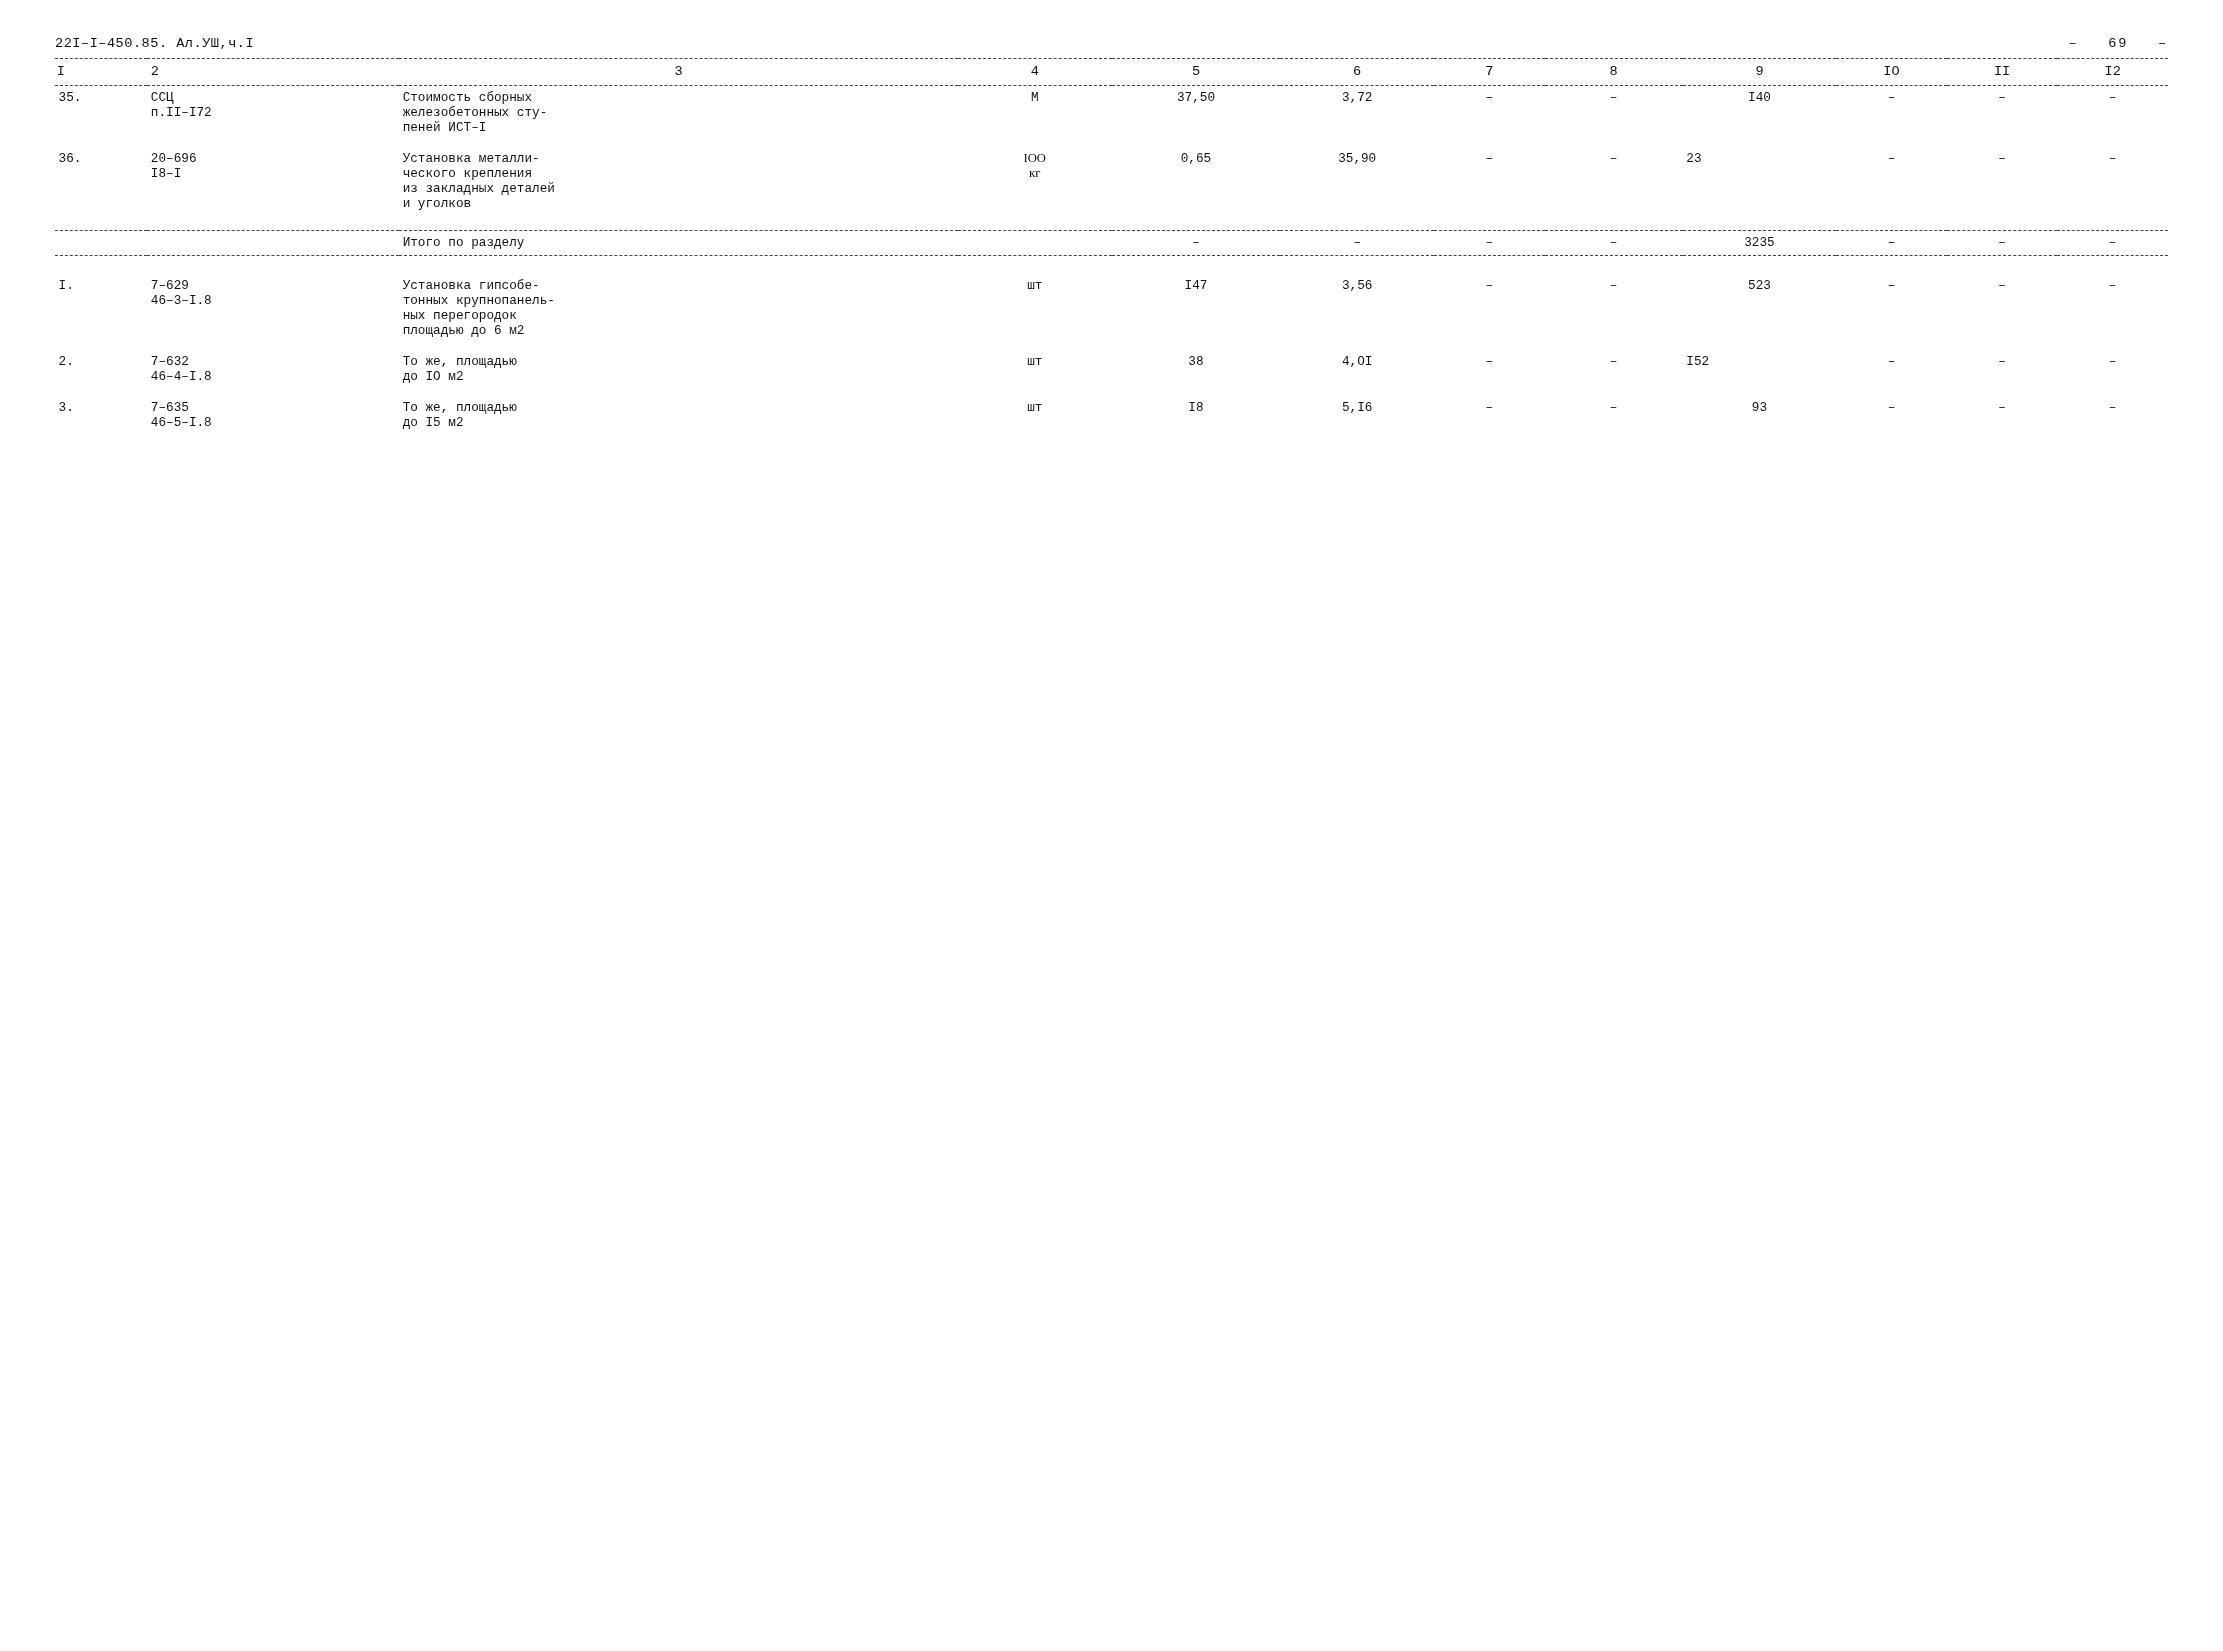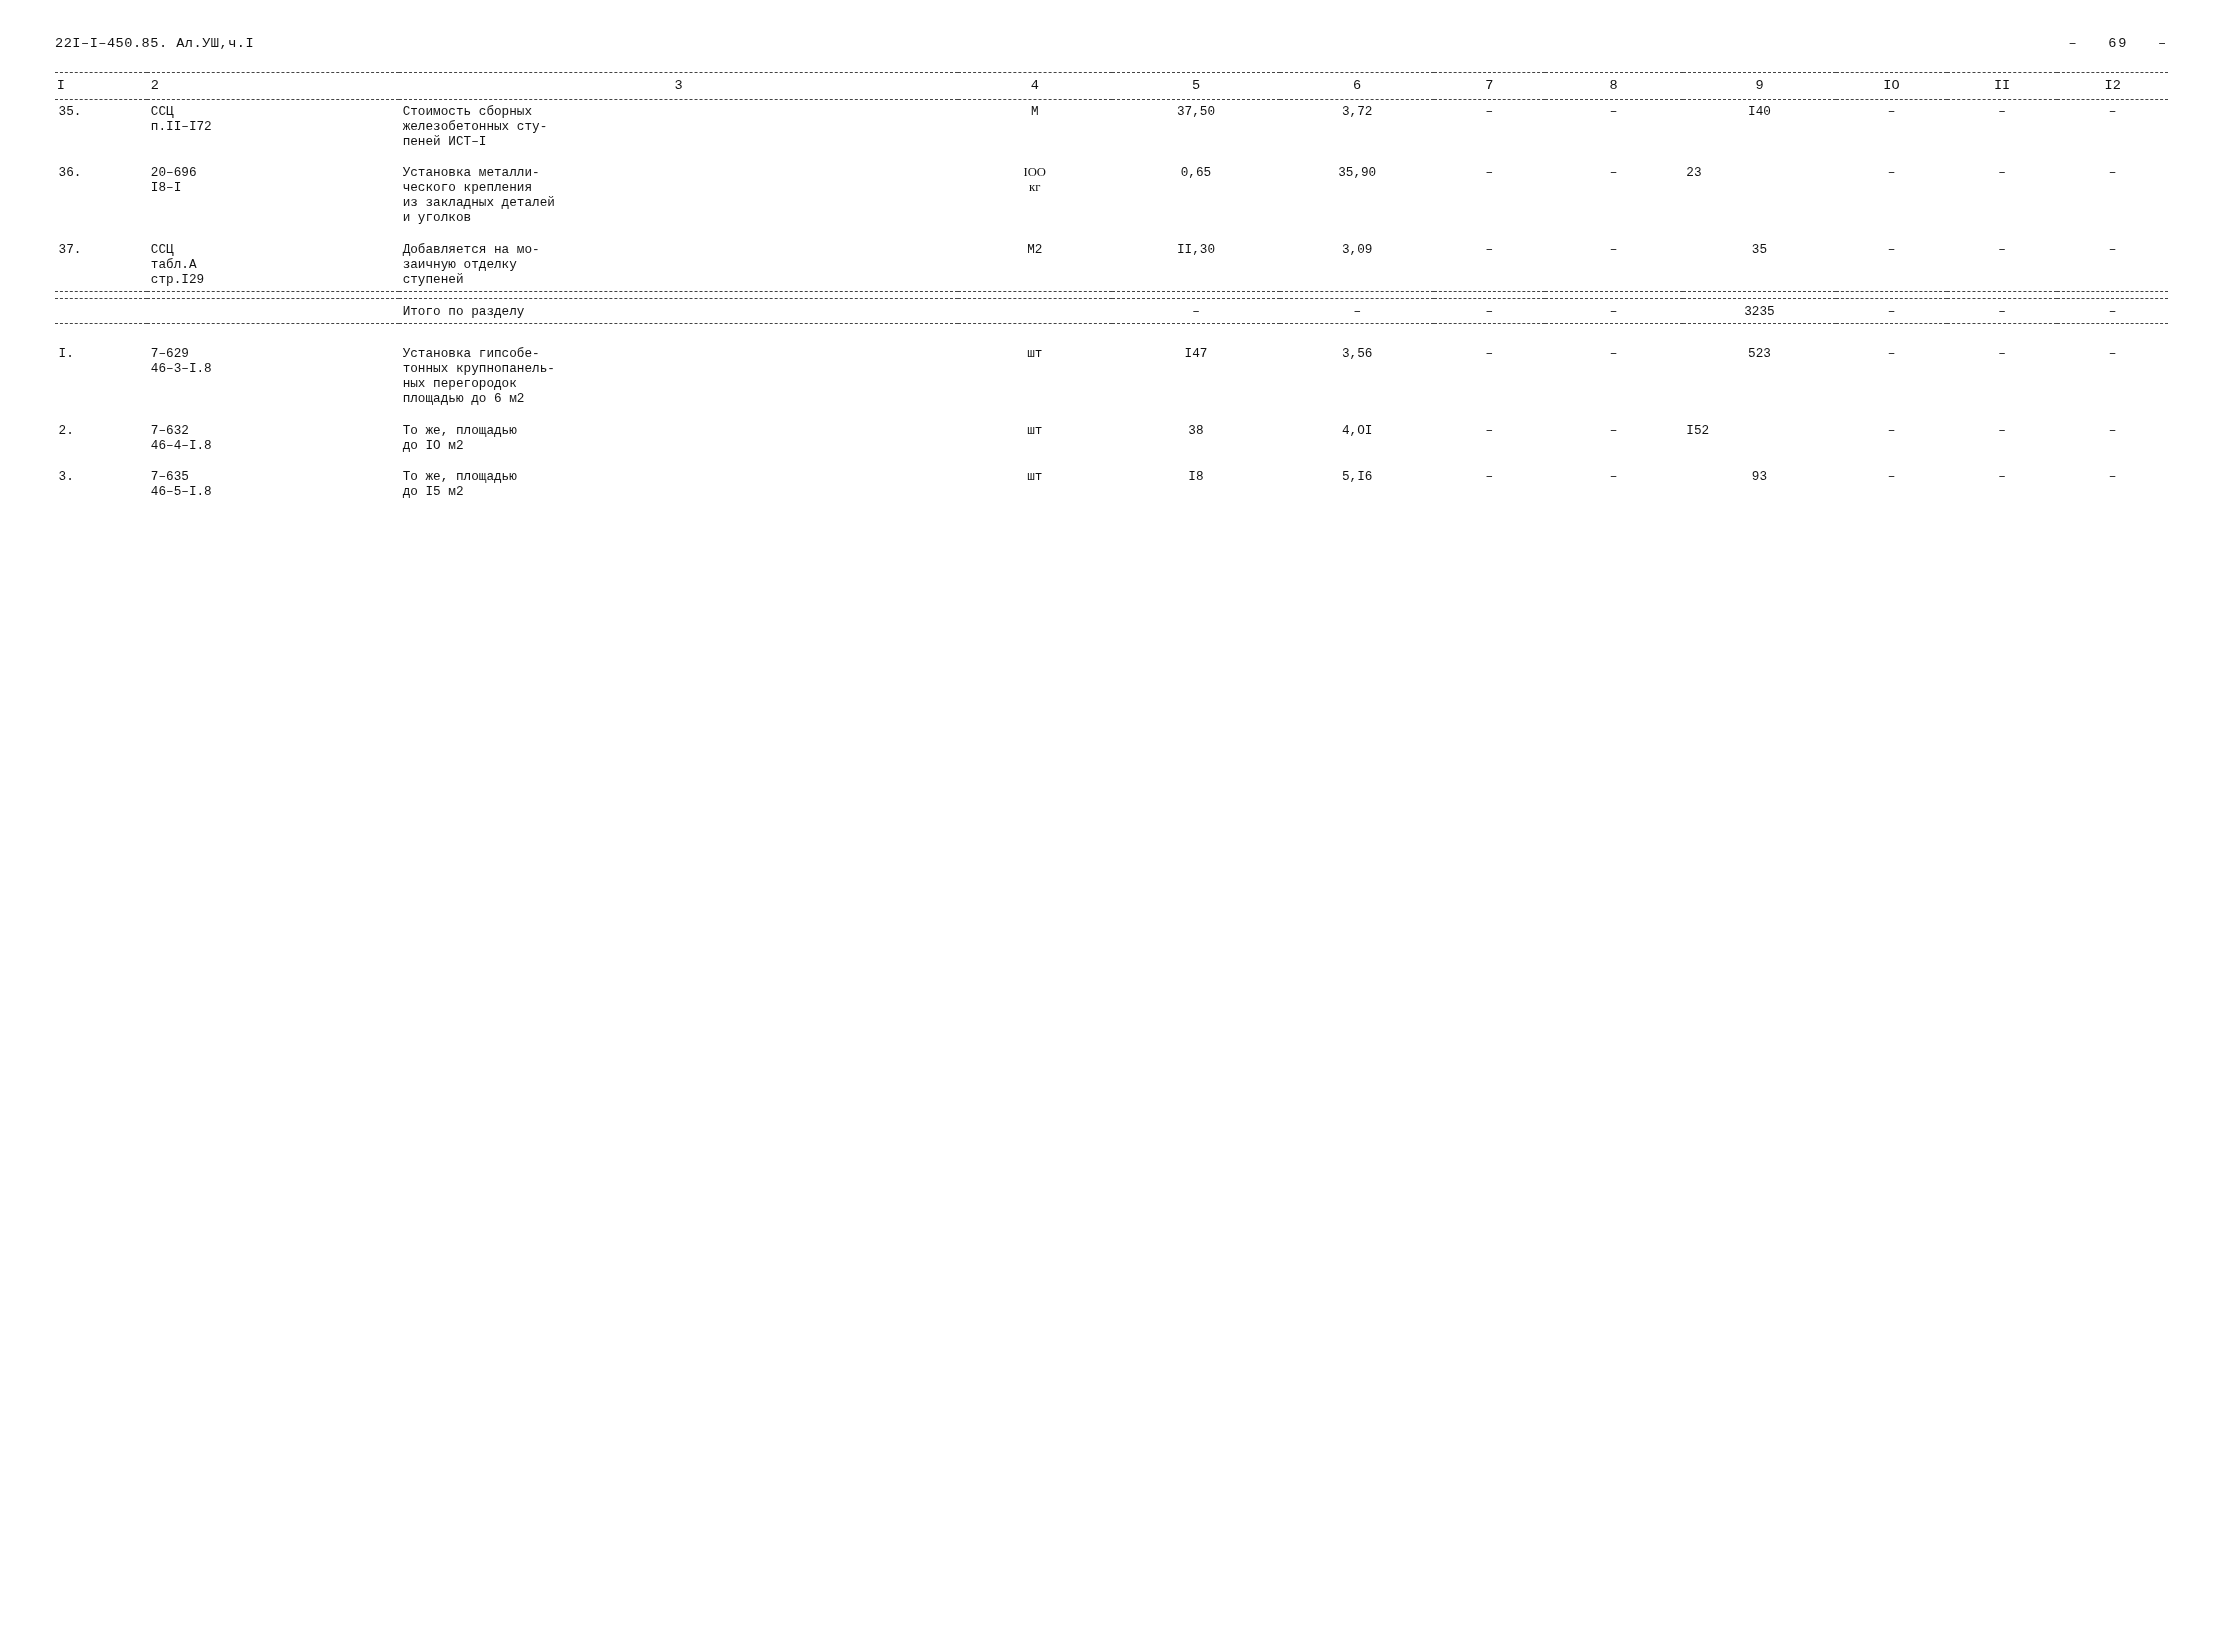--- a/index.html
+++ b/index.html
@@ -7,21 +7,21 @@
       background: #fff;
       font-family: 'Courier New', Courier, monospace;
       font-size: 13.6px;
       color: #111;
       padding: 36px 55px;
     }
     .header-line {
       display: flex;
       justify-content: space-between;
       align-items: center;
-      margin-bottom: 15px;
+      margin-bottom: 1px;
       padding-bottom: 5.5px;
     }
     .header-title { font-size: 13.6px; letter-spacing: 0.5px; }
     .header-page { font-size: 13.6px; letter-spacing: 1.8px; }
 
     table {
       width: 100%;
       border-collapse: collapse;
       margin-top: 0;
     }
@@ -136,34 +136,20 @@
         <td style="text-align: center;">0,65</td>
         <td style="text-align: center;">35,90</td>
         <td style="text-align: center;">–</td>
         <td style="text-align: center;">–</td>
         <td style="text-align: left;">23</td>
         <td style="text-align: center;">–</td>
         <td style="text-align: center;">–</td>
         <td style="text-align: center;">–</td>
       </tr>
       <tr style="height: 7.3px;"></tr>
-      <tr style="border-bottom: 0.9px dashed rgb(68, 68, 68);">
-        <td>37.</td>
-        <td>ССЦ<br>табл.А<br>стр.I29</td>
-        <td>Добавляется на мо-<br>заичную отделку<br>ступеней</td>
-        <td style="text-align: center;">М2</td>
-        <td style="text-align: center;">II,30</td>
-        <td style="text-align: center;">3,09</td>
-        <td style="text-align: center;">–</td>
-        <td style="text-align: center;">–</td>
-        <td style="text-align: center;">35</td>
-        <td style="text-align: center;">–</td>
-        <td style="text-align: center;">–</td>
-        <td style="text-align: center;">–</td>
-      </tr>
       <tr style="height: 7.3px;"></tr>
       <tr class="subtotal-row">
         <td></td>
         <td></td>
         <td style="font-style: normal; font-family: Liberation Mono, monospace;">Итого по разделу</td>
         <td style="text-align: center;"></td>
         <td style="text-align: center;">–</td>
         <td style="text-align: center;">–</td>
         <td style="text-align: center;">–</td>
         <td style="text-align: center;">–</td>

